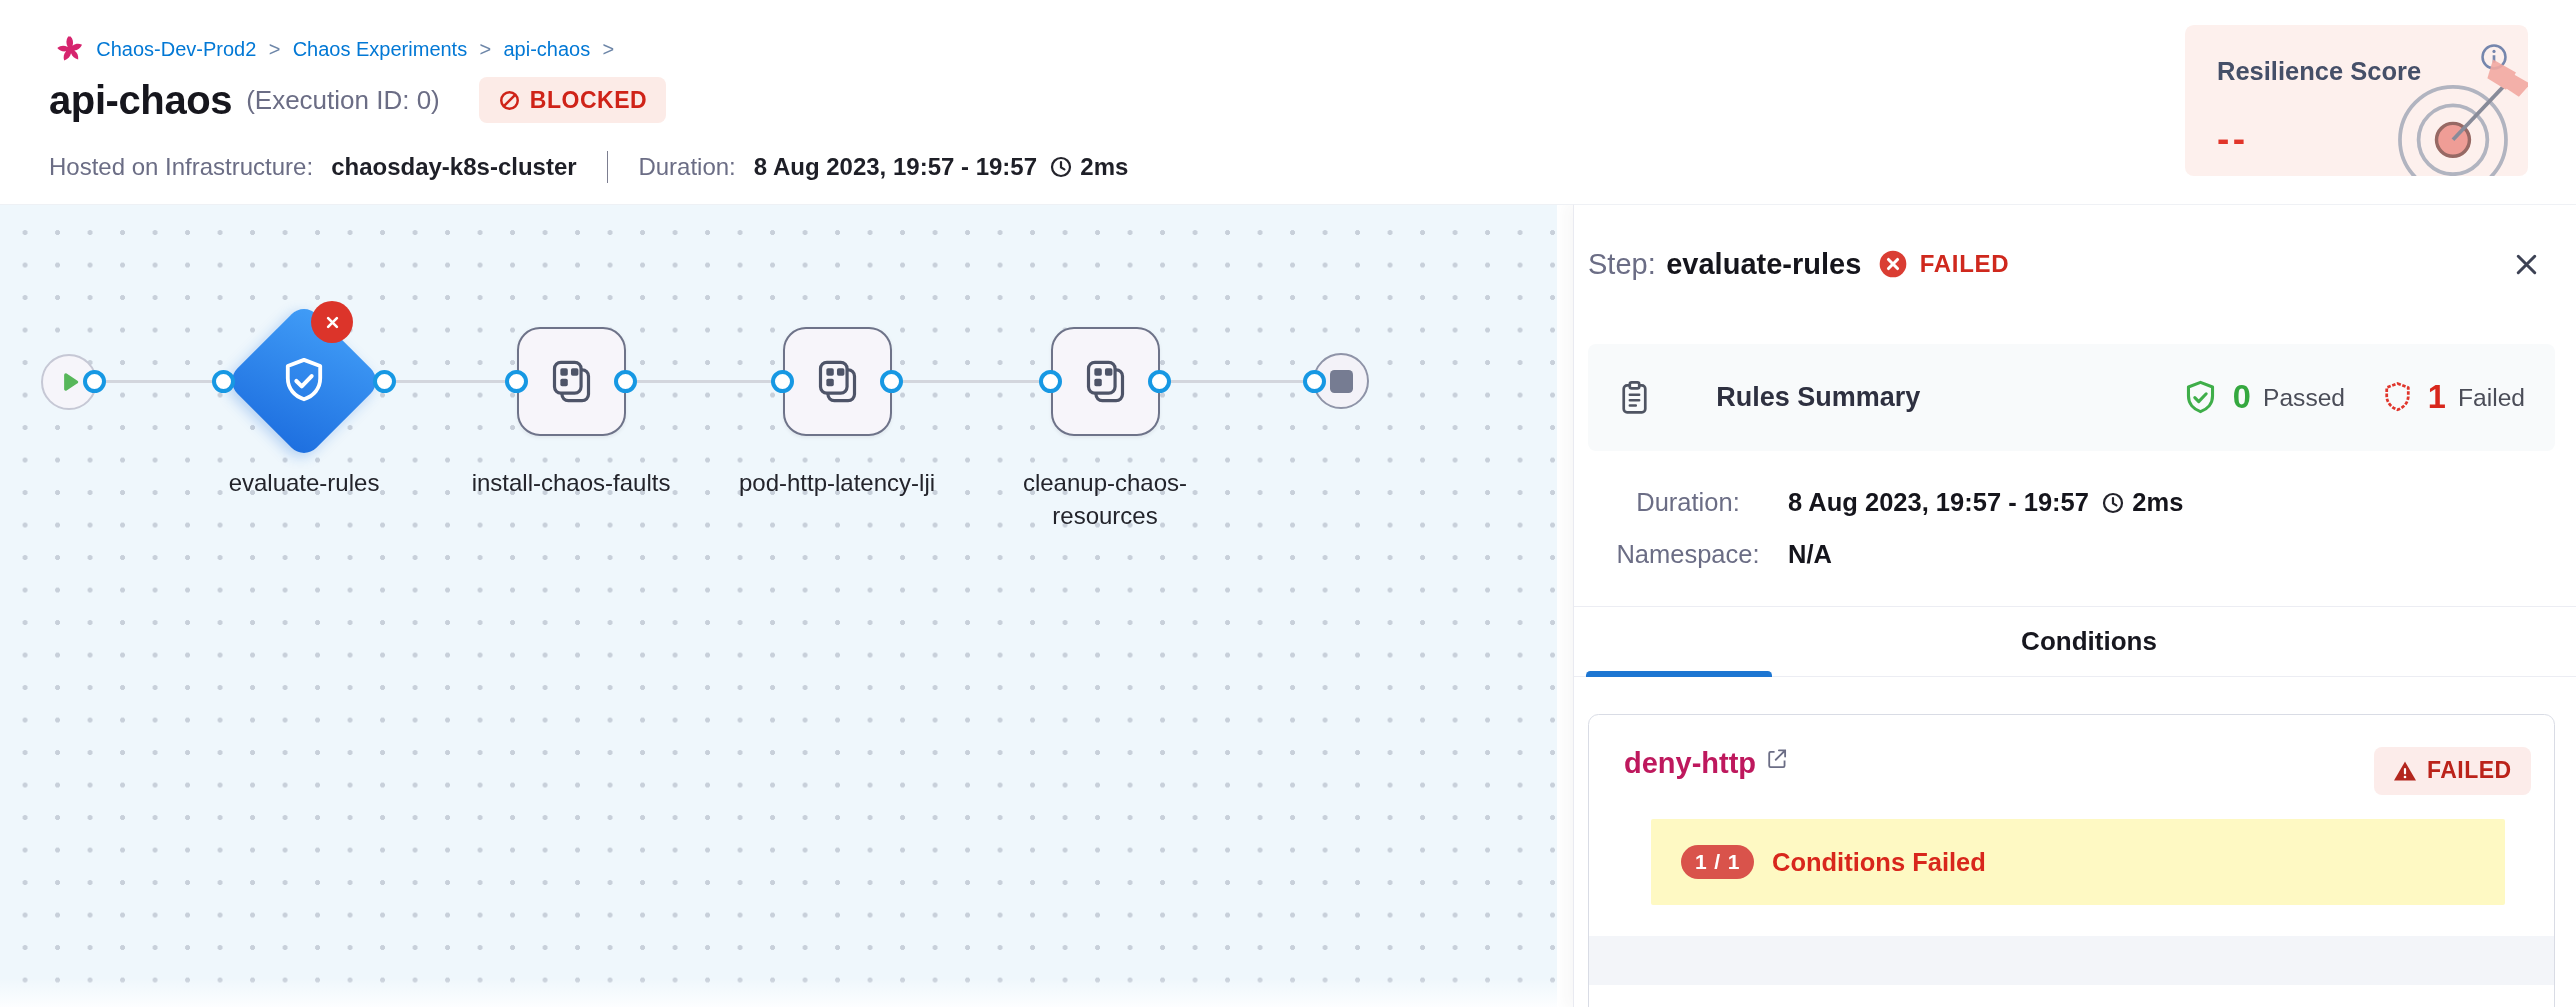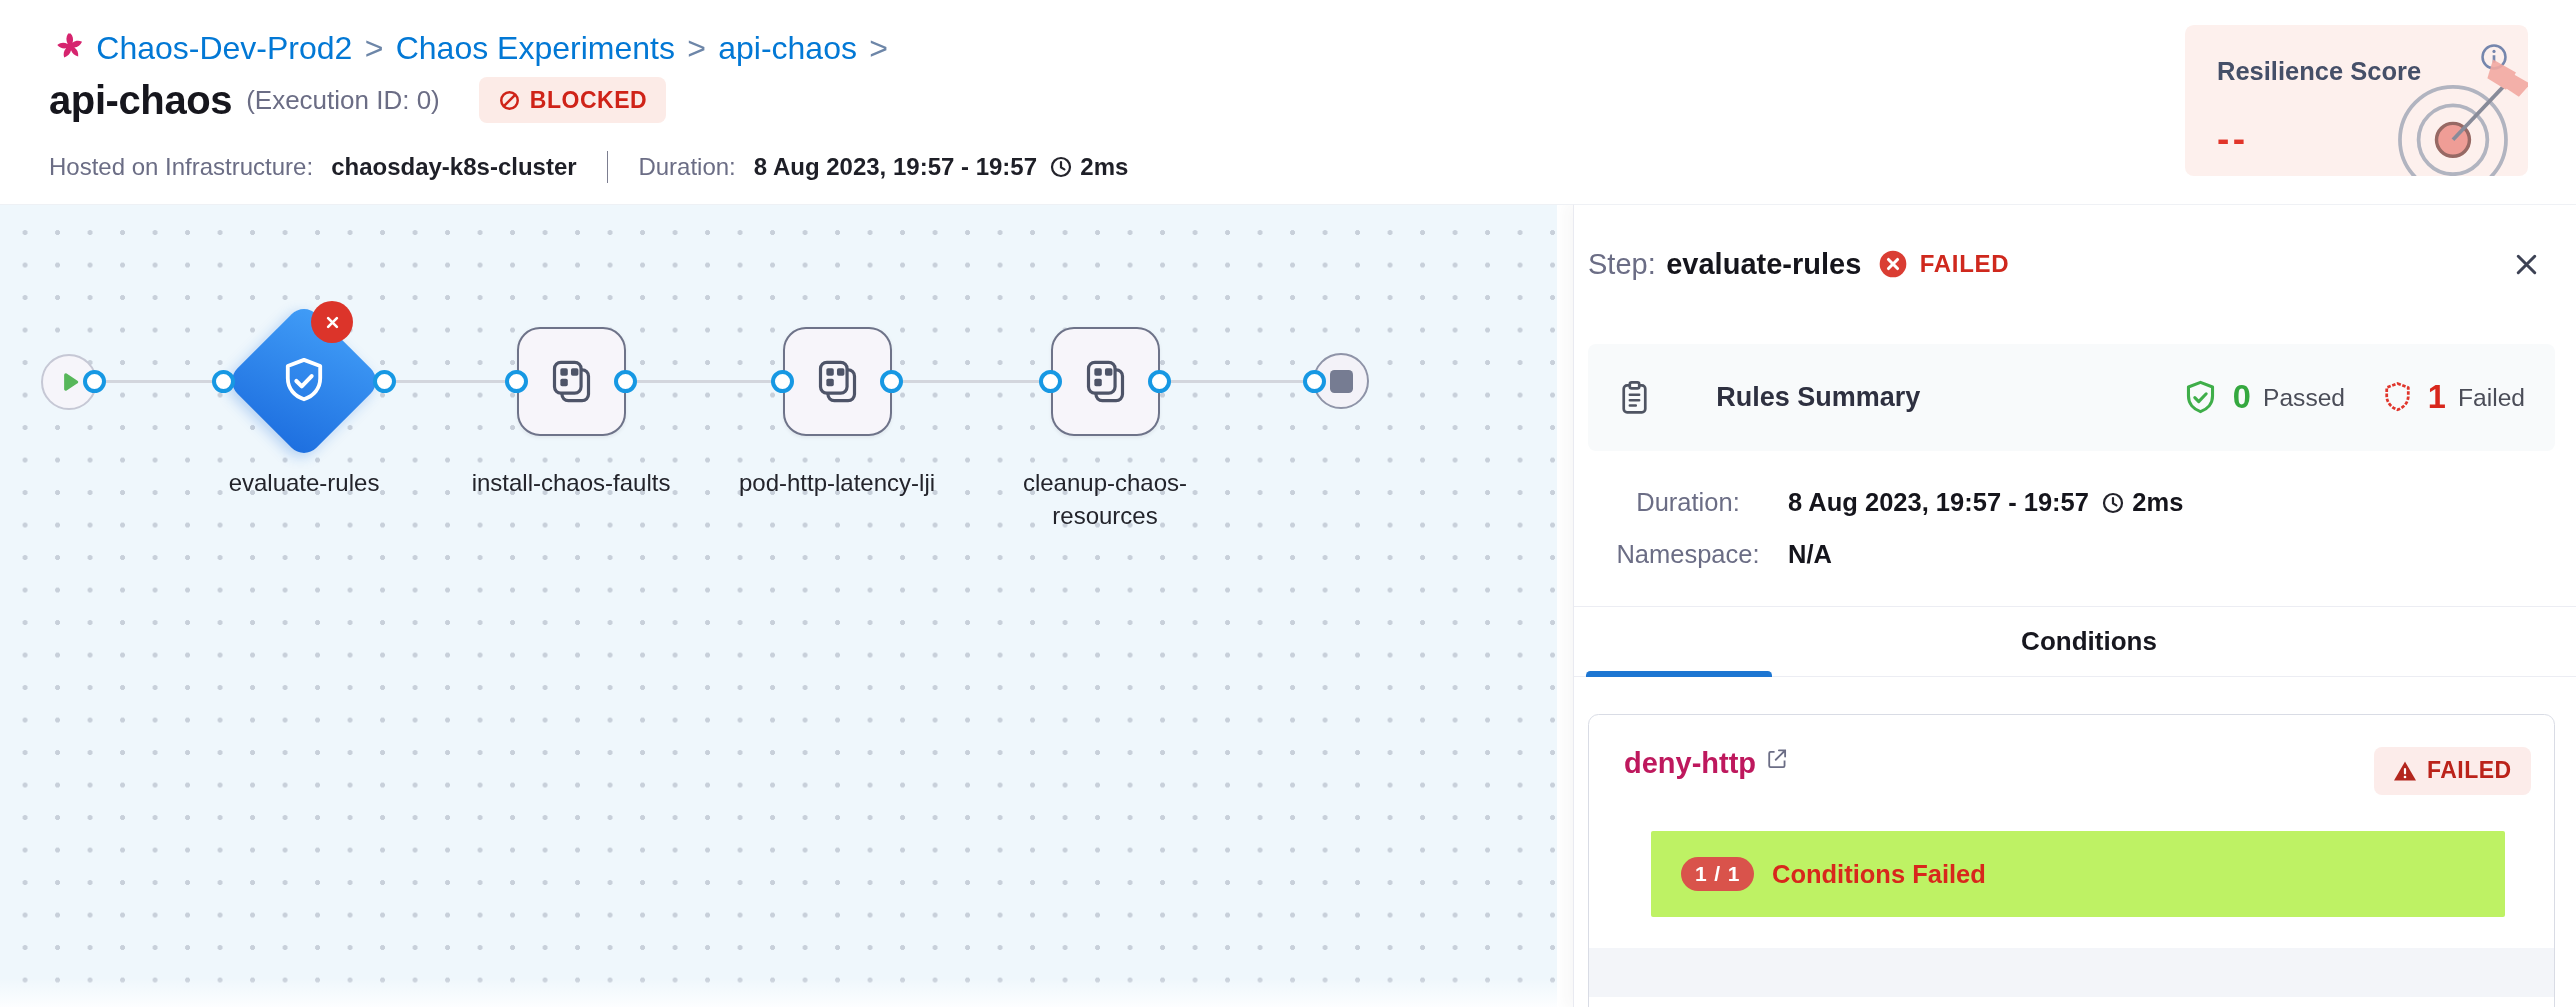--- a/index.html
+++ b/index.html
@@ -4,21 +4,21 @@
 <style>
   html,body{margin:0;padding:0;}
   body{
     width:2576px;height:1008px;position:relative;overflow:hidden;
     background:#ffffff;
     font-family:"Liberation Sans","DejaVu Sans",sans-serif;
     -webkit-font-smoothing:antialiased;
   }
   
   .top-header{position:absolute;left:0;top:0;right:0;height:204px;background:#fff;z-index:3;box-shadow:0 0.9px 0 #eef0f4;}
-  .crumb-row{position:absolute;left:49px;top:30px;height:39px;display:flex;gap:12.3px;font-size:32px;font-weight:500;color:#0278d5;}
+  .crumb-row{position:absolute;left:49px;top:30px;height:39px;display:flex;align-items:center;gap:12.3px;font-size:20px;font-weight:500;color:#0278d5;}
   .crumb-link{color:#0278d5;cursor:pointer;}
   .crumb-sep{color:#6d86a8;font-weight:400;}
   .title-row{position:absolute;left:49px;top:77px;display:flex;align-items:center;}
   .page-title{font-size:40px;font-weight:700;color:#16161d;letter-spacing:-0.4px;margin:0;}
   .exec-id{font-size:26px;color:#6b6d85;margin-left:14px;}
   .blocked-badge{margin-left:39px;display:flex;align-items:center;gap:8.8px;background:#fcebe7;border-radius:8px;padding:9.7px 19.3px;justify-content:space-between;}
   .blocked-badge span{font-size:23px;font-weight:700;letter-spacing:0.5px;color:#cf2318;}
   .meta-row{position:absolute;left:49px;top:151px;display:flex;align-items:center;font-size:24px;color:#6b6d85;}
   .meta-strong{color:#1e1f27;font-weight:700;margin-left:18px;}
   .meta-div{width:1.8px;height:32px;background:#7c7e90;margin:0 30px;}
@@ -68,21 +68,21 @@
   .panel-div{height:0.9px;background:#ecedf3;margin:37px -21px 0 -14px;}
   .tabs-row{position:relative;margin:0 -21px 0 -14px;padding-left:28px;border-bottom:0.9px solid #ecedf3;height:69px;}
   .tab{display:inline-flex;align-items:center;height:69px;font-size:26px;font-weight:700;color:#17171f;cursor:pointer;padding:0 7px;}
   .tab-underline{position:absolute;left:12.3px;bottom:-0.9px;width:186px;height:6.2px;border-radius:4.4px 4.4px 0 0;background:#1d76d2;}
   .rule-card{margin-top:37px;border:1.8px solid #d9dce5;border-radius:10.5px;background:#fff;height:387px;overflow:hidden;box-sizing:border-box;}
   .rule-head{display:flex;align-items:flex-start;padding:32px 23px 0 35px;}
   .rule-name-wrap{display:flex;align-items:flex-start;gap:8.8px;cursor:pointer;}
   .rule-name{font-size:29px;font-weight:700;color:#be185d;}
   .rule-failed-badge{margin-left:auto;display:flex;align-items:center;gap:9.7px;background:#fcecea;border-radius:8px;padding:10.5px 19.3px;}
   .rule-failed-badge span{font-size:23px;font-weight:700;letter-spacing:0.5px;color:#bb231a;}
-  .cond-alert{margin:36px 49px 0 62px;background:#bef264;border-radius:2px;padding:26px 30px;}
+  .cond-alert{margin:24px 49px 0 62px;background:#fef9c3;border-radius:2px;padding:26px 30px;}
   .cond-top{display:flex;align-items:center;}
   .cond-pill{background:#d9534b;color:#fff;font-size:21px;font-weight:700;border-radius:19.3px;padding:5.3px 14px;letter-spacing:0.9px;}
   .cond-title{margin-left:17.6px;font-size:25.5px;font-weight:700;color:#d8271c;}
   .cond-msg{margin-top:19.3px;font-size:24.6px;color:#1d1e25;}
   .rule-footer{margin-top:31px;background:#f3f5f9;padding:23px 0 26px 35px;display:flex;align-items:center;gap:16px;cursor:pointer;}
   svg{display:block;}
 </style>
 </head>
 <body>
 

